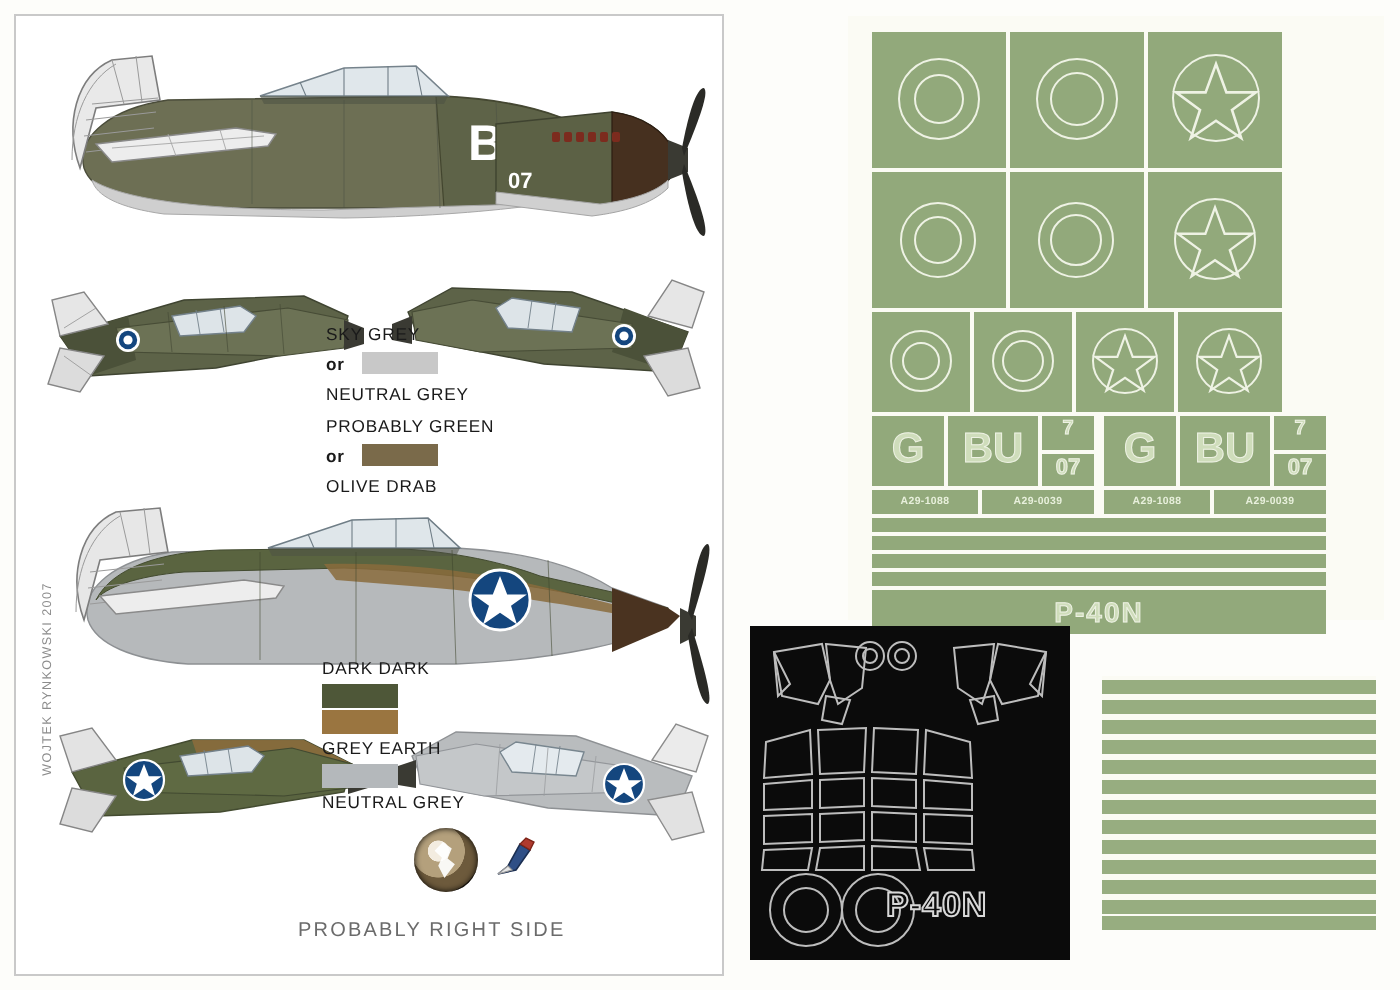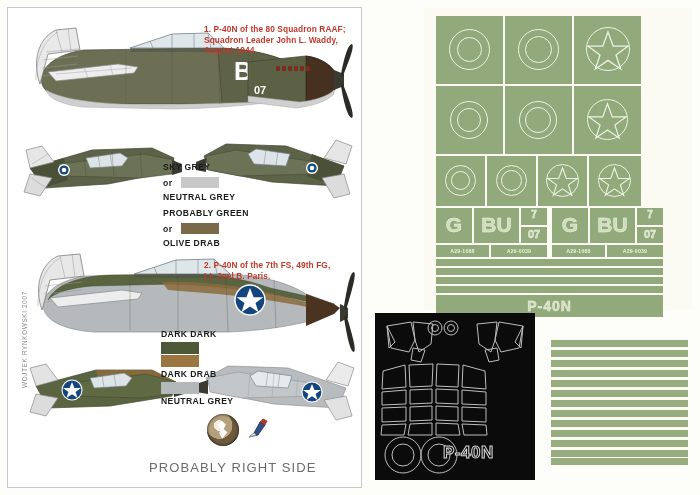--- a/index.html
+++ b/index.html
@@ -11,34 +11,34 @@
   .sheet-left{position:absolute;left:7px;top:7px;width:355px;height:481px;
       background:#ffffff;border:1px solid #c9c9c9;box-sizing:border-box;}
 
   .caption{position:absolute;color:#c0392b;font-size:8.3px;line-height:10.6px;
       font-weight:bold;letter-spacing:.1px;white-space:pre-line;}
   .caption1{left:196px;top:16px;}
   .caption2{left:196px;top:252px;}
 
   
   .legend{position:absolute;}
-  .leg-label{font-size:8.6px;font-weight:bold;color:#1a1a1a;letter-spacing:.4px;
+  .leg-label{font-size:8.6px;font-weight:normal;color:#1a1a1a;letter-spacing:.4px;
       line-height:12px;white-space:nowrap;}
   .leg-or{font-size:8.6px;font-weight:bold;color:#1a1a1a;letter-spacing:.4px;
       display:inline-block;vertical-align:middle;}
   .swatch{display:inline-block;width:38px;height:11px;vertical-align:middle;
       margin-left:4px;}
   .sw-block{display:block;width:38px;height:12px;margin:1px 0 1px 0;}
 
   .legend-a{left:155px;top:153px;}
   .legend-b{left:153px;top:320px;}
   .legend-b .leg-label{line-height:13px;}
 
   
-  .note{position:absolute;left:141px;top:452px;font-size:13px;color:#6b6b6b;
+  .note{position:absolute;left:141px;top:452px;font-size:10px;color:#6b6b6b;
       letter-spacing:1.1px;font-weight:normal;}
 
   
   .credit{position:absolute;left:-39px;top:328px;width:110px;
       font-size:6.3px;color:#8c8c8c;letter-spacing:.7px;
       transform:rotate(-90deg);transform-origin:center center;text-align:center;}
 
   
   .logo-disc{position:absolute;left:199px;top:406px;width:32px;height:32px;
       border-radius:50%;background:
@@ -302,25 +302,20 @@
             <path d="M56 32 L54 58"></path>
         </g>
         <g>
           <circle cx="118" cy="52" r="10" fill="#14467e" stroke="#ffffff" stroke-width="1.1"></circle>
           <path d="M118 44 L120.4 50.1 L126.9 50.1 L121.6 53.9 L123.6 60.1 L118 56.2
                    L112.4 60.1 L114.4 53.9 L109.1 50.1 L115.6 50.1 Z" fill="#ffffff"></path>
         </g>
       </svg>
     </div>
 
-    <div class="caption caption1">1. P-40N of the 80 Squadron RAAF;
-Squadron Leader John L. Waddy,
-August 1944.</div>
-    <div class="caption caption2">2. P-40N of the 7th FS, 49th FG,
-Lt. Joel B. Paris.</div>
 
     <div class="legend legend-a">
       <div class="leg-label">SKY GREY</div>
       <div>
         <span class="leg-or">or</span>
         <span class="swatch" style="background:#c8c8c8"></span>
       </div>
       <div class="leg-label">NEUTRAL GREY</div>
       <div style="height:4px"></div>
       <div class="leg-label">PROBABLY GREEN</div>
@@ -328,21 +323,21 @@
         <span class="leg-or">or</span>
         <span class="swatch" style="background:#7a6a4a"></span>
       </div>
       <div class="leg-label">OLIVE DRAB</div>
     </div>
 
     <div class="legend legend-b">
       <div class="leg-label">DARK DARK</div>
       <span class="sw-block" style="background:#4e5738"></span>
       <span class="sw-block" style="background:#9a7540"></span>
-      <div class="leg-label">DARK DRAB</div>
+      <div class="leg-label">GREY EARTH</div>
       <span class="sw-block" style="background:#b4b8bb"></span>
       <div class="leg-label">NEUTRAL GREY</div>
     </div>
 
     <div class="logo-disc"></div>
     <div class="logo-pen">
       <svg width="24" height="24" viewBox="0 0 24 24">
         <path d="M3 20 L8 16 L14 5 L19 8 L12 18 Z" fill="#2f4f86" stroke="#1b2f52" stroke-width=".8"></path>
         <path d="M14 5 L19 8 L21 4 L17 2 Z" fill="#b03a2e" stroke="#7d2418" stroke-width=".7"></path>
         <path d="M3 20 L8 16 L10 18 Z" fill="#e8e8e8" stroke="#9a9a9a" stroke-width=".6"></path>

